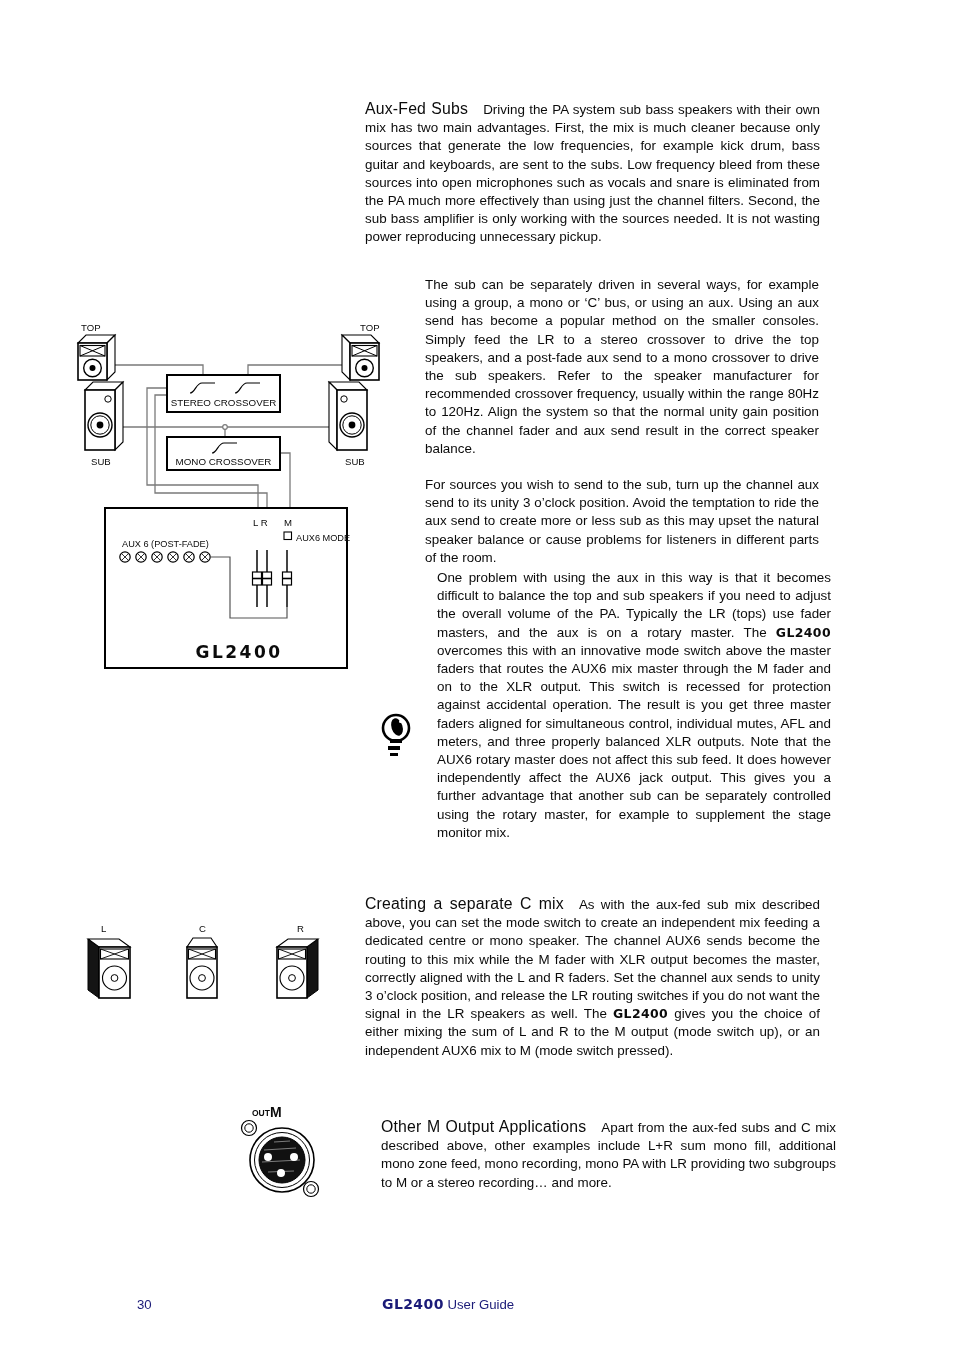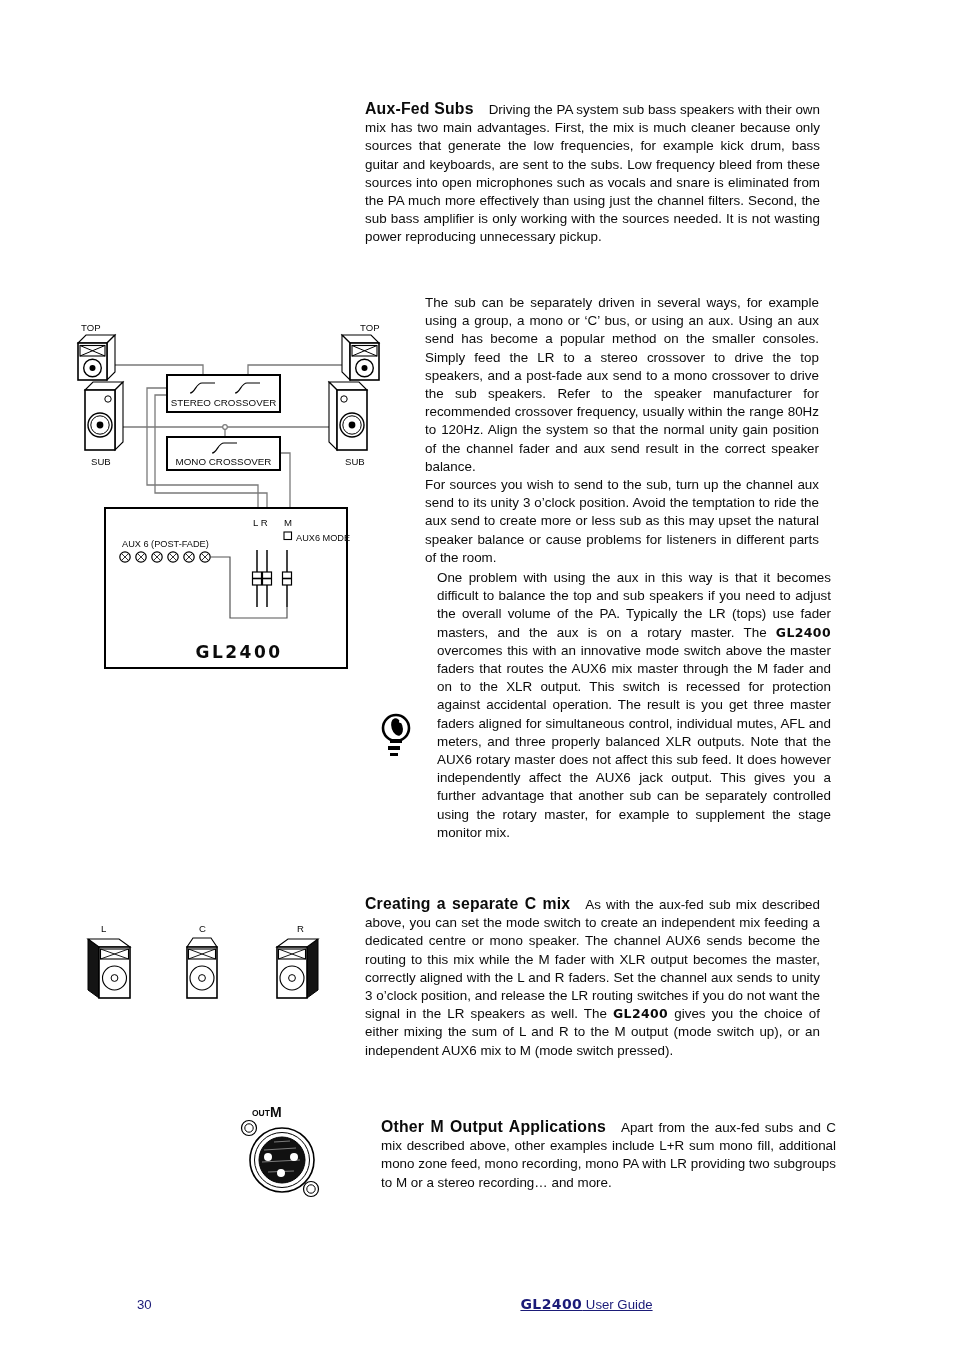--- a/index.html
+++ b/index.html
@@ -5,21 +5,21 @@
   html,body { margin:0; padding:0; background:#ffffff; }
   .page {
     position:relative; width:954px; height:1351px; background:#ffffff;
     font-family:"Liberation Sans", sans-serif; color:#000; overflow:hidden;
   }
   .para {
     position:absolute; text-align:justify;
     font-size:13.4px; line-height:18.2px; color:#0b0b0b;
   }
   .runin {
-    font-weight:bold; font-size:15.8px; letter-spacing:0.2px;
+    font-weight:normal; font-size:15.8px; letter-spacing:0.2px;
     padding-right:15px;
   }
   .brand {
     font-family:"DejaVu Sans", sans-serif; font-weight:bold;
     letter-spacing:0.4px; font-size:0.93em; white-space:nowrap;
   }
   svg { position:absolute; overflow:visible; }
   svg text { font-family:"Liberation Sans", sans-serif; fill:#0b0b0b; }
   .dlabel   { font-size:9.6px; }
   .dlabel-c { font-size:9.8px; text-anchor:middle; }
@@ -227,38 +227,38 @@
     <circle cx="19" cy="28" r="7.5" fill="#fff" stroke="#000" stroke-width="1.2"></circle>
     <circle cx="19" cy="28" r="4.2" fill="#fff" stroke="#000" stroke-width="1"></circle>
     <circle cx="81" cy="89" r="7.5" fill="#fff" stroke="#000" stroke-width="1.2"></circle>
     <circle cx="81" cy="89" r="4.2" fill="#fff" stroke="#000" stroke-width="1"></circle>
   </svg>
 
   <div class="para" style="left:365px; top:100px; width:455px;">
     <span class="runin">Aux-Fed Subs</span><span>Driving the PA system sub bass speakers with their own mix has two main advantages.  First, the mix is much cleaner because only sources that generate the low frequencies, for example kick drum, bass guitar and keyboards, are sent to the subs.  Low frequency bleed from these sources into open microphones such as vocals and snare is eliminated from the PA much more effectively than using just the channel filters.  Second, the sub bass amplifier is only working with the sources needed.  It is not wasting power reproducing unnecessary pickup.</span>
   </div>
 
-  <div class="para" style="left:425px; top:294px; width:394px;">
+  <div class="para" style="left:425px; top:276px; width:394px;">
     <span>The sub can be separately driven in several ways, for example using a group, a mono or ‘C’ bus, or using an aux.  Using an aux send has become a popular method on the smaller consoles.  Simply feed the LR to a stereo crossover to drive the top speakers, and a post-fade aux send to a mono crossover to drive the sub speakers.  Refer to the speaker manufacturer for recommended crossover frequency, usually within the range 80Hz to 120Hz.  Align the system so that the normal unity gain position of the channel fader and aux send result in the correct speaker balance.</span>
   </div>
 
   <div class="para" style="left:425px; top:476px; width:394px;">
     <span>For sources you wish to send to the sub, turn up the channel aux send to its unity 3 o’clock position.  Avoid the temptation to ride the aux send to create more or less sub as this may upset the natural speaker balance or cause problems for listeners in different parts of the room.</span>
   </div>
 
   <div class="para" style="left:425px; top:569px; width:394px;margin-left:12px;">
     <span>One problem with using the aux in this way is that it becomes difficult to balance the top and sub speakers if you need to adjust the overall volume of the PA.  Typically the LR (tops) use fader masters, and the aux is on a rotary master.  The </span><span class="brand">GL2400</span><span> overcomes this with an innovative mode switch above the master faders that routes the AUX6 mix master through the M fader and on to the XLR output.  This switch is recessed for protection against accidental operation.  The result is you get three master faders aligned for simultaneous control, individual mutes, AFL and meters, and three properly balanced XLR outputs.  Note that the AUX6 rotary master does not affect this sub feed.  It does however independently affect the AUX6 jack output.  This gives you a further advantage that another sub can be separately controlled using the rotary master, for example to supplement the stage monitor mix.</span>
   </div>
 
   <div class="para" style="left:365px; top:895px; width:455px;">
     <span class="runin">Creating a separate C mix</span><span>As with the aux-fed sub mix described above, you can set the mode switch to create an independent mix feeding a dedicated centre or mono speaker.  The channel AUX6 sends become the routing to this mix while the M fader with XLR output becomes the master, correctly aligned with the L and R faders.  Set the channel aux sends to unity 3 o’clock position, and release the LR routing switches if you do not want the signal in the LR speakers as well.  The </span><span class="brand">GL2400</span><span> gives you the choice of either mixing the sum of L and R to the M output (mode switch up), or an independent AUX6 mix to M (mode switch pressed).</span>
   </div>
 
   <div class="para" style="left:365px; top:1118px; width:455px;margin-left:16px;">
     <span class="runin">Other M Output Applications</span><span>Apart from the aux-fed subs and C mix described above, other examples include L+R sum mono fill, additional mono zone feed, mono recording, mono PA with LR providing two subgroups to M or a stereo recording… and more.</span>
   </div>
 
   <div class="footer" style="left:137px; top:1297px;">30</div>
-  <div class="footer" style="left:365px; top:1296px; width:443px; text-align:center;text-decoration:underline;">
+  <div class="footer" style="left:382px; top:1296px; width:443px; text-align:left;">
     <span class="brand">GL2400</span><span> User Guide</span>
   </div>
 
 </div>
 
 </body></html>

